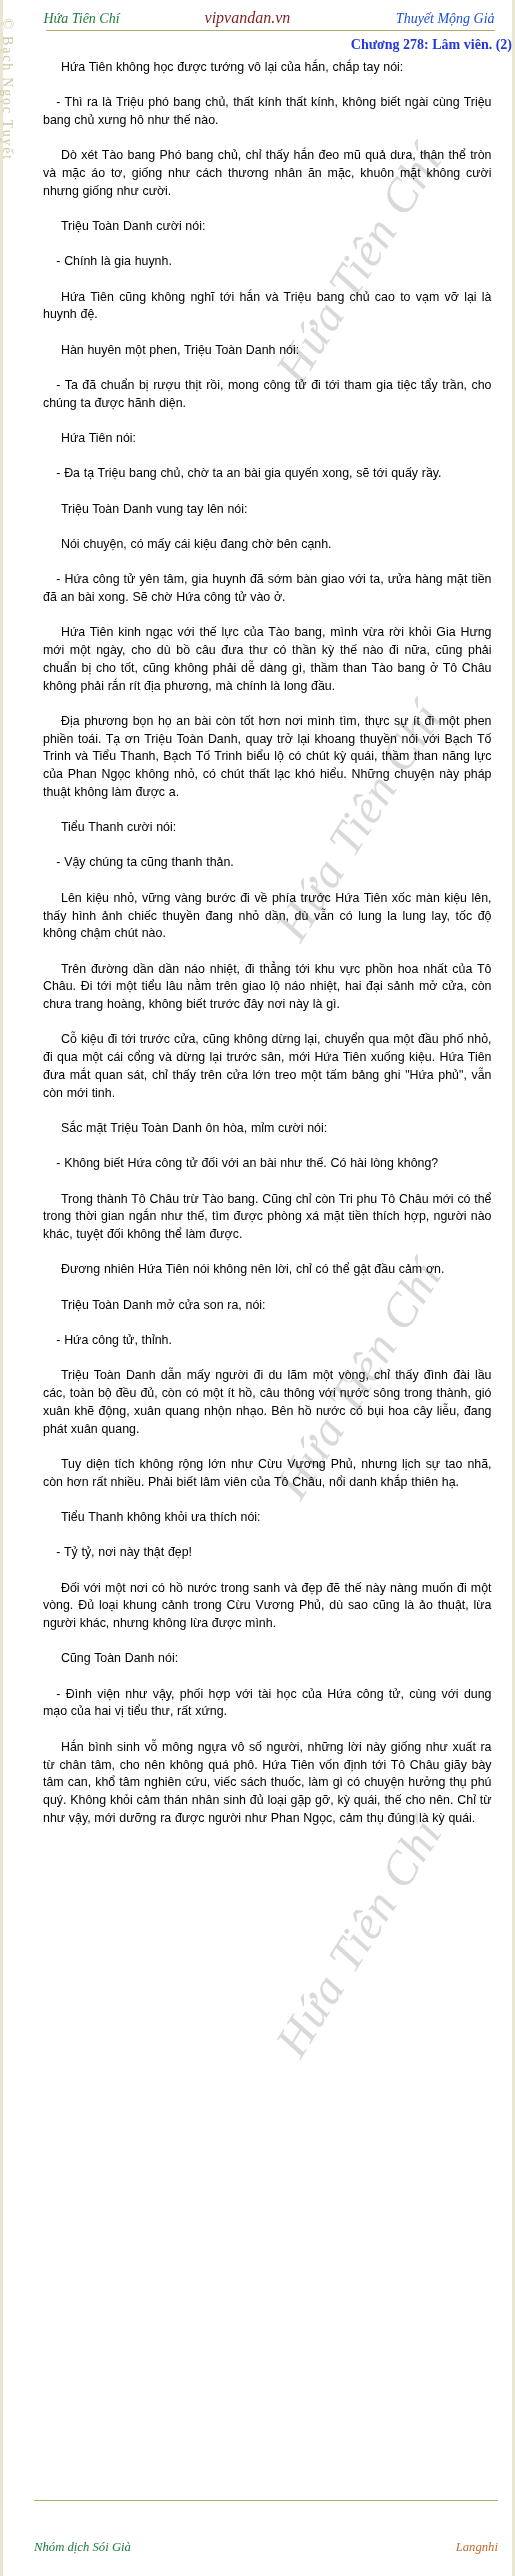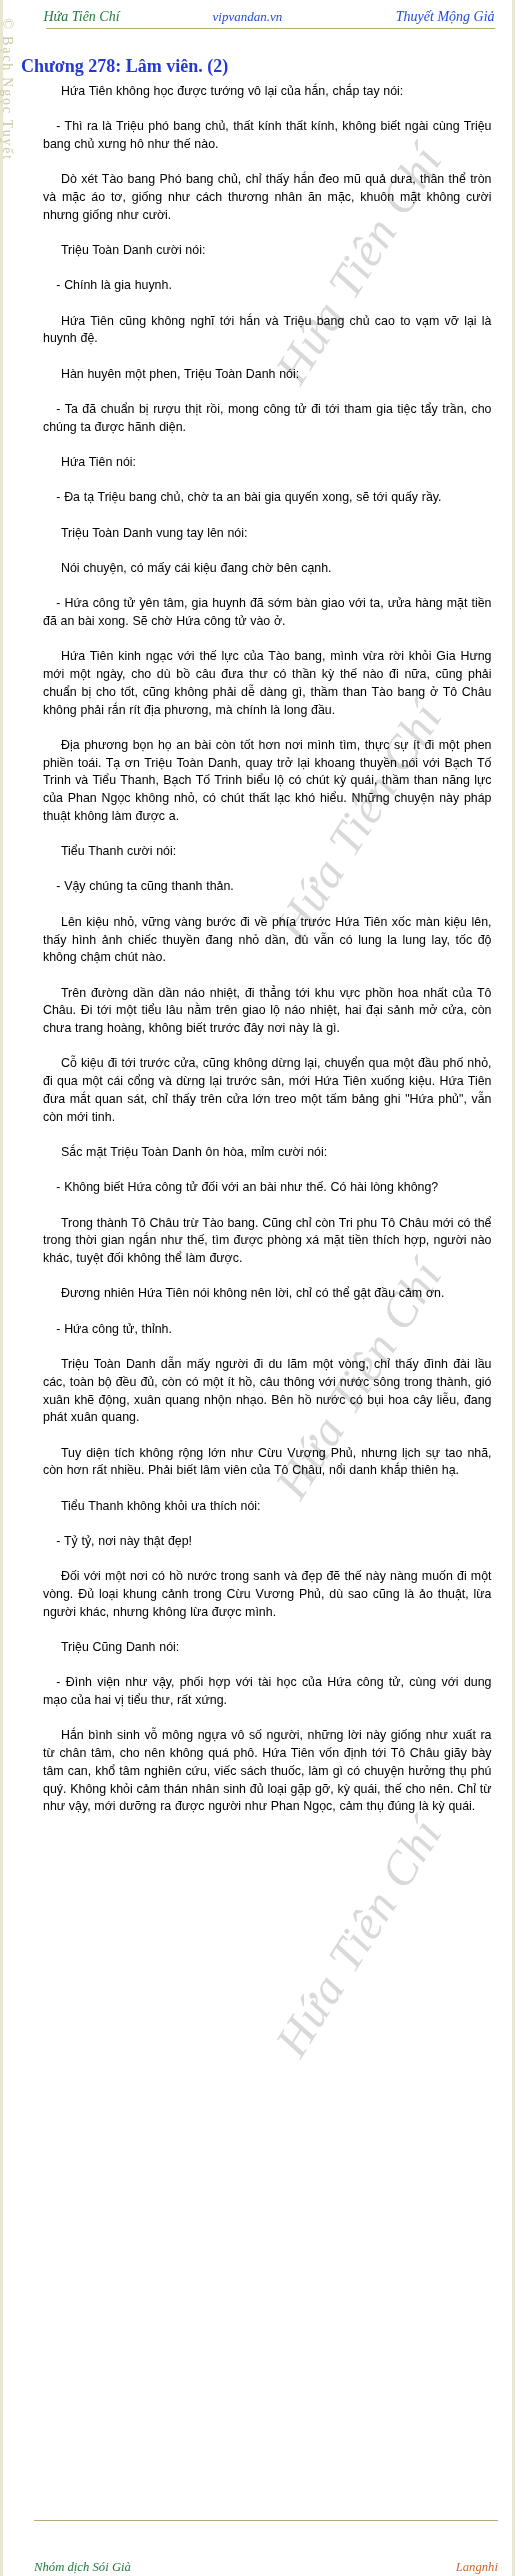--- a/index.html
+++ b/index.html
@@ -68,50 +68,49 @@
   .mh-left {
     font-family: "Liberation Serif", "DejaVu Serif", serif;
     font-style: italic;
     font-size: 14px;
     color: #1f7a3d;
     white-space: nowrap;
   }
   .mh-center {
     font-family: "Liberation Serif", "DejaVu Serif", serif;
     font-style: italic;
-    font-size: 13px;
-    color: #1d4ed8;
+    font-size: 16px;
+    color: #7f1d1d;
     white-space: nowrap;
     margin-left: -20.6px;
     text-align: right;
   }
   .mh-right {
     font-family: "Liberation Serif", "DejaVu Serif", serif;
     font-style: italic;
     font-size: 14px;
     color: #1d4ed8;
     white-space: nowrap;
   }
   .rule {
     height: 1.2px;
     background: #b0ab77;
     margin: 0 2.4px 0 28px;
   }
 
   
   .chapter-title {
-    text-align: left;
-    font-family: "Liberation Serif", "DejaVu Serif", serif;
-    font-size: 18px;
+    text-align: right;
+    font-family: "Liberation Serif", "DejaVu Serif", serif;
+    font-size: 14px;
     font-weight: bold;
     color: #2438d8;
     padding: 6px 0 3.6px 18px;
     position: relative;
     z-index: 4;
-    margin-top: 21px;
   }
 
   
   .watermark-layer {
     position: absolute;
     left: 0; top: 0; right: 0; bottom: 0;
     z-index: 1;
     pointer-events: none;
     overflow: hidden;
   }
@@ -149,21 +148,21 @@
   }
   p.para.dialogue {
     text-indent: 13.3px;
   }
 
   
   .footer {
     position: absolute;
     left: 3px;
     right: 3px;
-    bottom: 1px;
+    bottom: 21px;
     z-index: 4;
     padding: 0 11px 0 28px;
   }
   .footer-rule {
     height: 1.2px;
     background: #b0ab77;
     margin-bottom: 3.6px;
   }
   .footer-row {
     display: flex;
@@ -229,27 +228,28 @@
       <p class="para">Địa phương bọn họ an bài còn tốt hơn nơi mình tìm, thực sự ít đi một phen phiền toái. Tạ ơn Triệu Toàn Danh, quay trở lại khoang thuyền nói với Bạch Tố Trinh và Tiểu Thanh, Bạch Tố Trinh biểu lộ có chút kỳ quái, thầm than năng lực của Phan Ngọc không nhỏ, có chút thất lạc khó hiểu. Những chuyện này pháp thuật không làm được a.</p>
       <p class="para">Tiểu Thanh cười nói:</p>
       <p class="para dialogue">- Vậy chúng ta cũng thanh thản.</p>
       <p class="para">Lên kiệu nhỏ, vững vàng bước đi về phía trước Hứa Tiên xốc màn kiệu lên, thấy hình ảnh chiếc thuyền đang nhỏ dần, dù vẫn có lung la lung lay, tốc độ không chậm chút nào.</p>
       <p class="para">Trên đường dần dần náo nhiệt, đi thẳng tới khu vực phồn hoa nhất của Tô Châu. Đi tới một tiểu lâu nằm trên giao lộ náo nhiệt, hai đại sảnh mở cửa, còn chưa trang hoàng, không biết trước đây nơi này là gì.</p>
       <p class="para">Cỗ kiệu đi tới trước cửa, cũng không dừng lại, chuyển qua một đầu phố nhỏ, đi qua một cái cổng và dừng lại trước sân, mới Hứa Tiên xuống kiệu. Hứa Tiên đưa mắt quan sát, chỉ thấy trên cửa lớn treo một tấm bảng ghi "Hứa phủ", vẫn còn mới tinh.</p>
       <p class="para">Sắc mặt Triệu Toàn Danh ôn hòa, mỉm cười nói:</p>
       <p class="para dialogue">- Không biết Hứa công tử đối với an bài như thế. Có hài lòng không?</p>
       <p class="para">Trong thành Tô Châu trừ Tào bang. Cũng chỉ còn Tri phu Tô Châu mới có thể trong thời gian ngắn như thế, tìm được phòng xá mặt tiền thích hợp, người nào khác, tuyệt đối không thể làm được.</p>
       <p class="para">Đương nhiên Hứa Tiên nói không nên lời, chỉ có thể gật đầu cảm ơn.</p>
+      <p class="para">Triệu Toàn Danh mở cửa son ra, nói:</p>
       <p class="para dialogue">- Hứa công tử, thỉnh.</p>
       <p class="para">Triệu Toàn Danh dẫn mấy người đi du lãm một vòng, chỉ thấy đình đài lầu các, toàn bộ đều đủ, còn có một ít hồ, câu thông với nước sông trong thành, gió xuân khẽ động, xuân quang nhộn nhạo. Bên hồ nước có bụi hoa cây liễu, đang phát xuân quang.</p>
       <p class="para">Tuy diện tích không rộng lớn như Cừu Vương Phủ, nhưng lịch sự tao nhã, còn hơn rất nhiều. Phải biết lâm viên của Tô Châu, nổi danh khắp thiên hạ.</p>
       <p class="para">Tiểu Thanh không khỏi ưa thích nói:</p>
       <p class="para dialogue">- Tỷ tỷ, nơi này thật đẹp!</p>
       <p class="para">Đối với một nơi có hồ nước trong sanh và đẹp đẽ thế này nàng muốn đi một vòng. Đủ loại khung cảnh trong Cừu Vương Phủ, dù sao cũng là ảo thuật, lừa người khác, nhưng không lừa được mình.</p>
-      <p class="para">Triệu Cũng Danh nói:</p>
+      <p class="para">Cũng Toàn Danh nói:</p>
       <p class="para dialogue">- Đình viện như vậy, phối hợp với tài học của Hứa công tử, cùng với dung mạo của hai vị tiểu thư, rất xứng.</p>
       <p class="para">Hắn bình sinh vỗ mông ngựa vô số người, những lời này giống như xuất ra từ chân tâm, cho nên không quá phô. Hứa Tiên vốn định tới Tô Châu giãy bày tâm can, khổ tâm nghiên cứu, viếc sách thuốc, làm gì có chuyện hưởng thụ phú quý. Không khỏi cảm thán nhân sinh đủ loại gặp gỡ, kỳ quái, thế cho nên. Chỉ từ như vậy, mới dưỡng ra được người như Phan Ngọc, cảm thụ đúng là kỳ quái.</p>
     </div>
 
   <div class="footer">
     <div class="footer-rule"></div>
     <div class="footer-row">
       <div class="ft-left">Nhóm dịch Sói Già</div>
       <div class="ft-right">Langnhi</div>
     </div>

